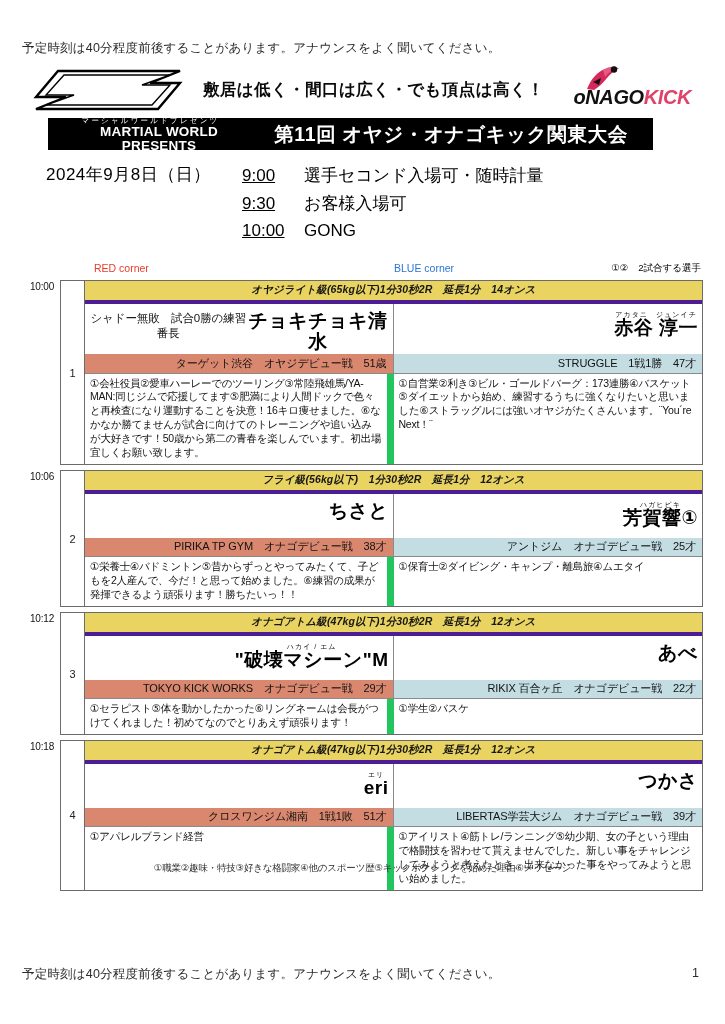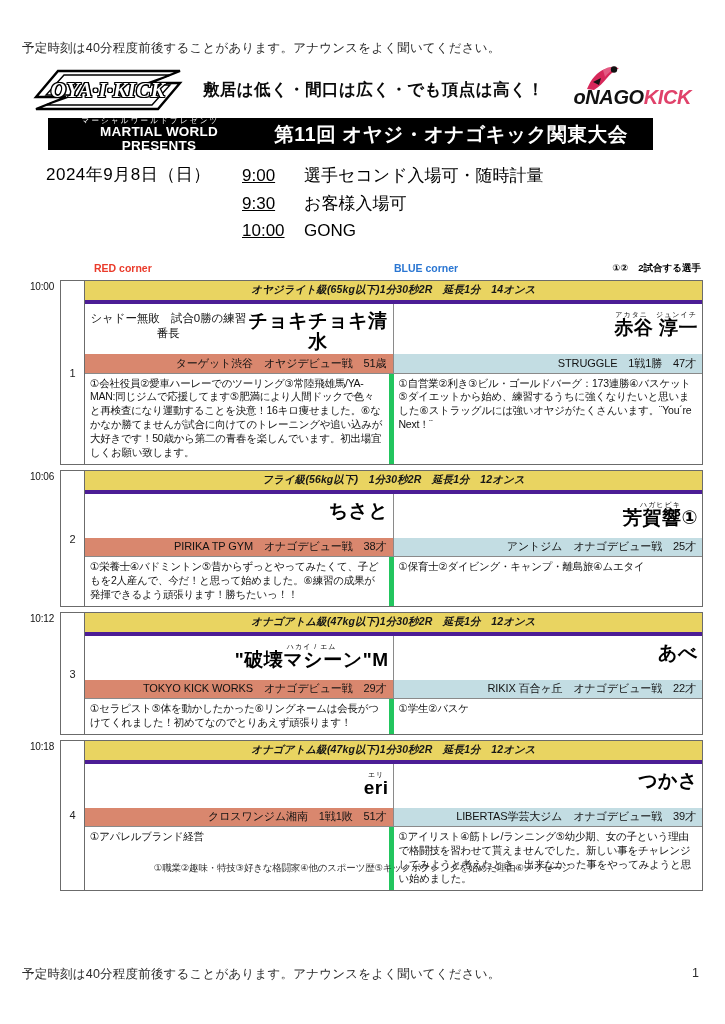--- a/index.html
+++ b/index.html
@@ -96,21 +96,21 @@
   
   .info { position: absolute; left: 46px; top: 162px; width: 640px; }
   .info-row { display: flex; align-items: flex-start; }
   .info-date { width: 196px; font-size: 17px; letter-spacing: .5px; padding-top: 1px; }
   .info-times { font-size: 17px; line-height: 1.62; }
   .info-times .t { display: inline-block; width: 62px; text-decoration: underline; }
 
   
   .corner-row {
     position: absolute; left: 22px; top: 262px; width: 681px; height: 16px;
-    font-size: 10.5px; font-weight: bold;
+    font-size: 10.5px; font-weight: normal;
   }
   .corner-row .red  { position: absolute; left: 72px;  color: #ea3b2b; }
   .corner-row .blue { position: absolute; left: 372px; color: #2a76d2; }
   .corner-row .twomatch { position: absolute; right: 2px; color: #000; font-size: 9.5px; }
   .corner-row .twomatch .circles { margin-right: 10px; }
 
   
   .sheet { position: absolute; left: 22px; top: 280px; width: 681px; }
   .bout { display: flex; width: 681px; margin-bottom: 0; }
   .bout + .bout { margin-top: 5px; }
@@ -151,21 +151,21 @@
 
   .gym-bar { font-size: 11px; padding: 1.5px 6px 2px; letter-spacing: -.1px; }
   .gym-bar.red  { background: #d9876e; text-align: right; color: #121212; }
   .gym-bar.blue { background: #c3dde3; text-align: right; color: #121212; }
 
   .profiles { display: flex; border-top: 1px solid #8a8a8a; }
   .profile {
     width: 50%; font-size: 10.5px; line-height: 1.33; padding: 3px 5px 4px;
     color: #111; letter-spacing: -.25px; min-height: 34px;
   }
-  .profile.red { border-right: 5px solid #22c55e; }
+  .profile.red { border-right: 7px solid #22c55e; }
 
   
   .legend {
     position: absolute; left: 22px; top: 862px; width: 681px;
     text-align: center; font-size: 9.5px; color: #2d2d2d; letter-spacing: -.2px;
   }
 
   
   .foot-note {
     position: absolute; left: 22px; top: 966px;
@@ -183,21 +183,20 @@
 
   <div class="top-note">予定時刻は40分程度前後することがあります。アナウンスをよく聞いてください。</div>
 
   <div class="logo-row">
 
     <div class="oyaji-logo">
       <svg class="bolt" viewBox="0 0 156 42">
         <path d="M28 2 L150 2 L120 14 L150 14 L128 40 L6 40 L36 28 L6 28 Z" fill="#ffffff" stroke="#000000" stroke-width="2.4"></path>
         <path d="M34 6 L140 6 L112 16 L140 16 L122 36 L16 36 L44 26 L16 26 Z" fill="#ffffff" stroke="#000000" stroke-width="1.4"></path>
       </svg>
-      <div class="word">OYA·I·KICK</div>
     </div>
 
     <div class="slogan">敷居は低く・間口は広く・でも頂点は高く！</div>
 
     <div class="onago-logo">
       <svg class="figure" viewBox="0 0 44 26">
         <path d="M6 24 C10 14 16 7 24 4 C28 2.5 33 2 38 3 C33 6 29 9 26 13 C22 18 18 22 13 25 Z" fill="#d6285a"></path>
         <path d="M22 5 C26 2 31 1 36 2 C31 5 27 8 24 12 Z" fill="#e35a82"></path>
         <circle cx="33" cy="4.5" r="3.2" fill="#111"></circle>
         <path d="M12 17 L20 13 L18 20 Z" fill="#111"></path>

